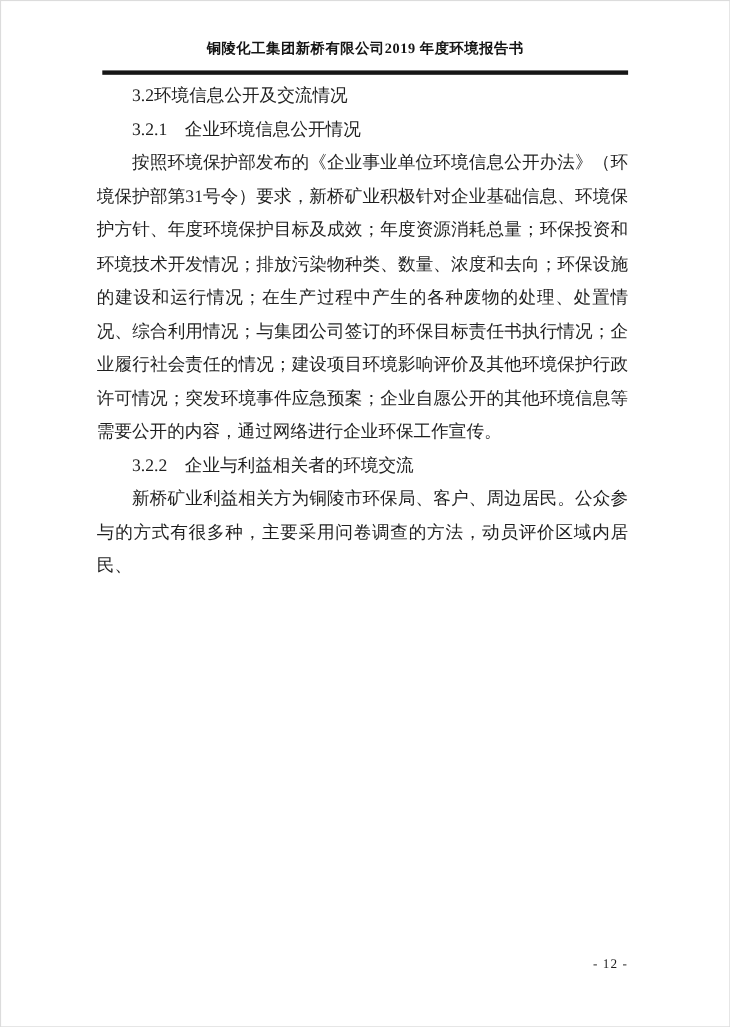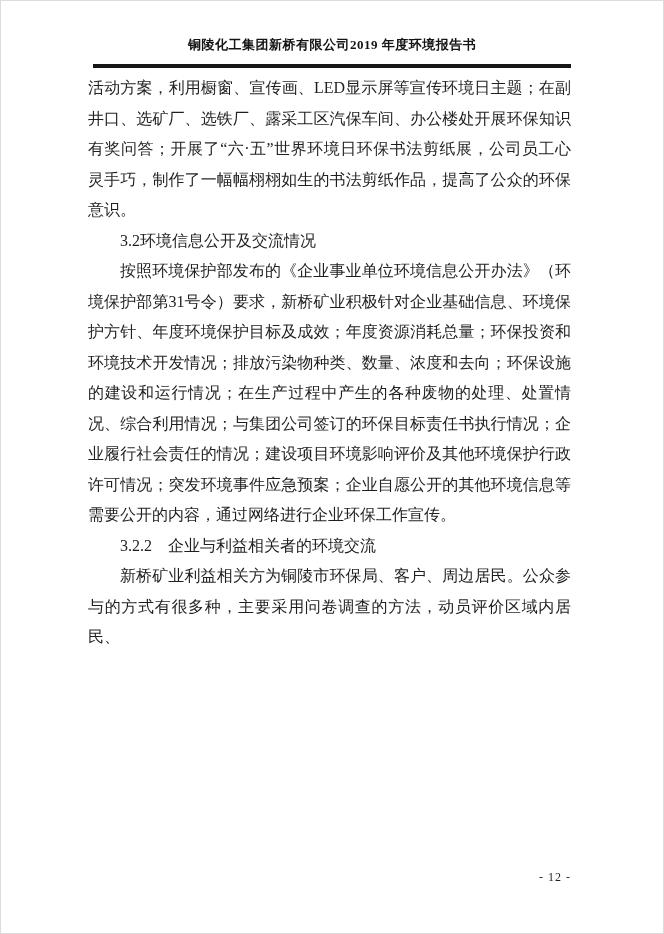--- a/index.html
+++ b/index.html
@@ -79,22 +79,22 @@
 
 <div class="page">
 
   <div class="page-header">
     <span class="page-header-title">铜陵化工集团新桥有限公司2019 年度环境报告书</span>
   </div>
 
   <div class="header-rule"></div>
 
   <div class="doc-body">
-    <p class="no-indent">活动方案，利用橱窗、宣传画、LED显示屏等宣传环境日主题；在副井口、选矿厂、选铁厂、露采工区汽保车间、办公楼处开展环保知识有奖问答；开展了“六·五”世界环境日环保书法剪纸展，公司员工心灵手巧，制作了一幅幅栩栩如生的书法剪纸作品，提高了公众的环保意识。</p>
     <p>3.2环境信息公开及交流情况</p>
+    <p>3.2.1　企业环境信息公开情况</p>
     <p>按照环境保护部发布的《企业事业单位环境信息公开办法》（环境保护部第31号令）要求，新桥矿业积极针对企业基础信息、环境保护方针、年度环境保护目标及成效；年度资源消耗总量；环保投资和环境技术开发情况；排放污染物种类、数量、浓度和去向；环保设施的建设和运行情况；在生产过程中产生的各种废物的处理、处置情况、综合利用情况；与集团公司签订的环保目标责任书执行情况；企业履行社会责任的情况；建设项目环境影响评价及其他环境保护行政许可情况；突发环境事件应急预案；企业自愿公开的其他环境信息等需要公开的内容，通过网络进行企业环保工作宣传。</p>
     <p>3.2.2　企业与利益相关者的环境交流</p>
     <p>新桥矿业利益相关方为铜陵市环保局、客户、周边居民。公众参与的方式有很多种，主要采用问卷调查的方法，动员评价区域内居民、</p>
   </div>
 
   <div class="page-footer">
     <span class="page-number">- 12 -</span>
   </div>
 
 </div>

